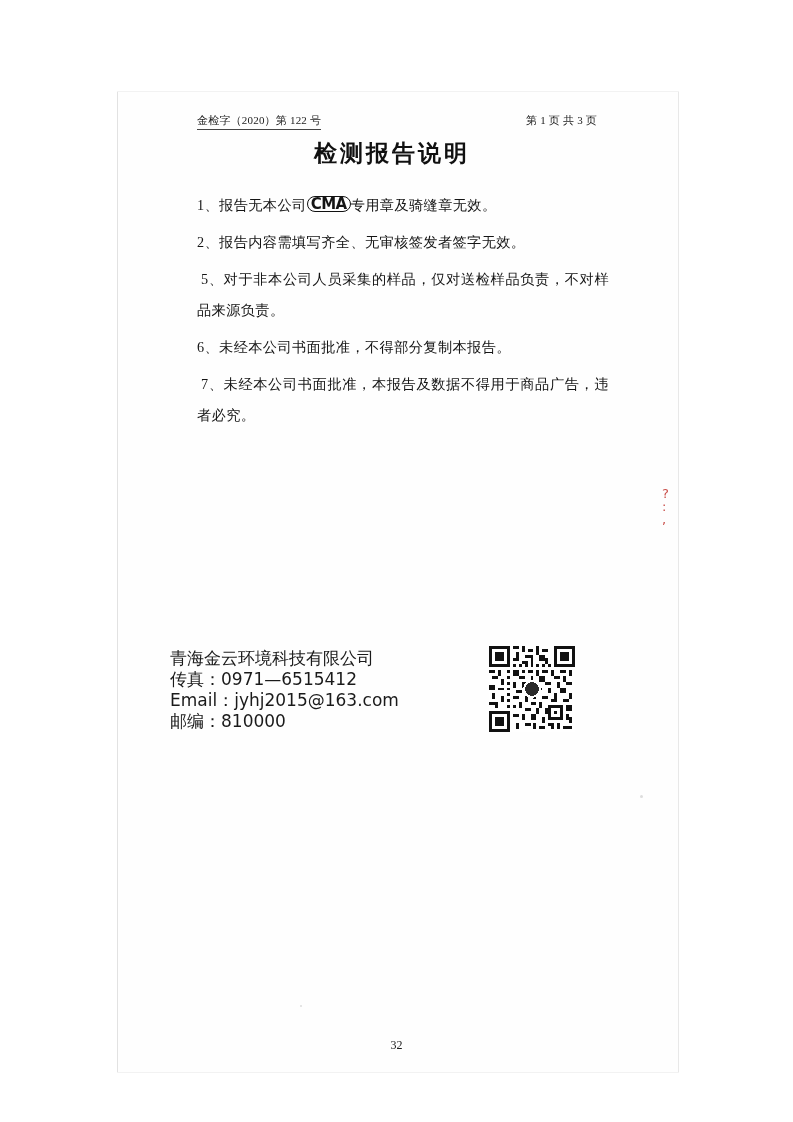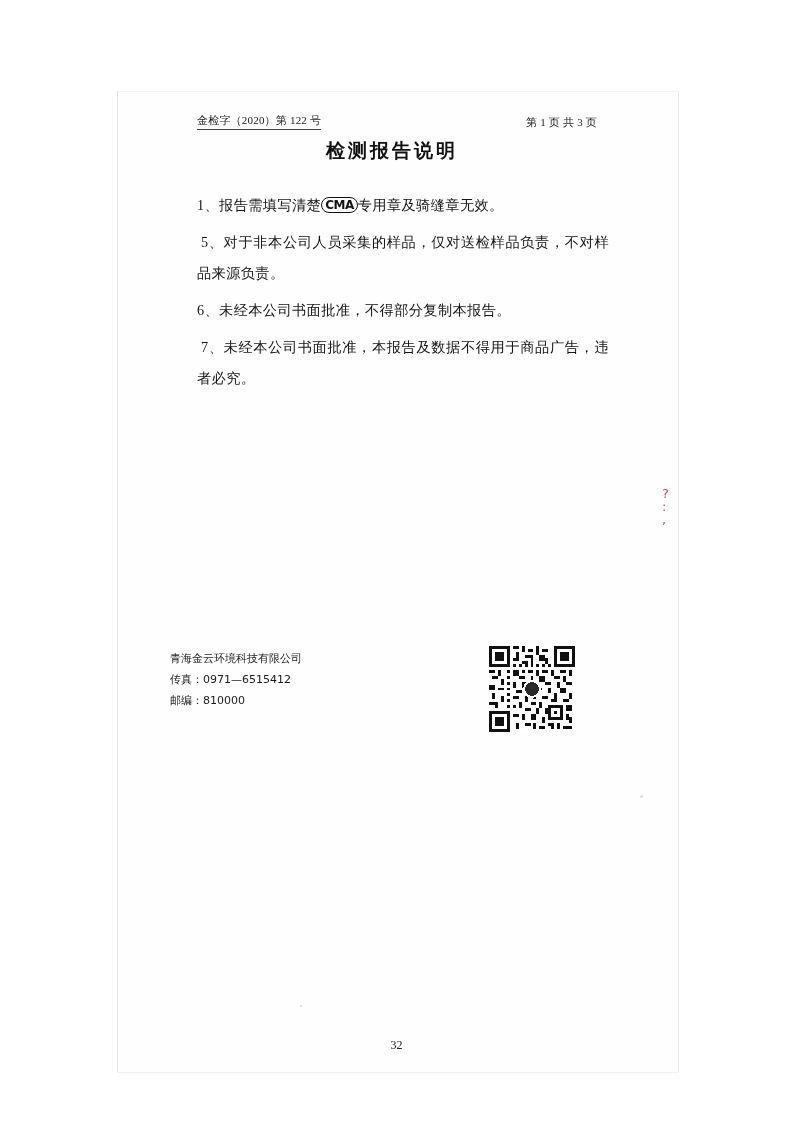--- a/index.html
+++ b/index.html
@@ -41,41 +41,41 @@
     height: 980px;
     background: #e8e8e8;
   }
   .header-row {
     position: absolute;
     left: 197px;
     top: 113px;
     width: 400px;
     display: flex;
     justify-content: space-between;
-    align-items: flex-end;
+    align-items: flex-start;
     font-size: 11px;
     letter-spacing: 0.2px;
   }
   .header-left {
     font-family: "Liberation Serif", serif;
     color: #1b1b1b;
     border-bottom: 1px solid #444;
     padding-bottom: 1px;
   }
   .header-right {
     font-family: "Liberation Serif", serif;
     color: #1b1b1b;
   }
   .doc-title {
     position: absolute;
     left: 0;
     top: 138px;
     width: 784px;
     text-align: center;
-    font-size: 19px;
+    font-size: 23px;
     font-weight: bold;
     letter-spacing: 3px;
     font-family: "DejaVu Serif", "Liberation Serif", serif;
     color: #101010;
   }
   .clause-list {
     position: absolute;
     left: 197px;
     top: 190px;
     width: 412px;
@@ -93,21 +93,21 @@
     font-family: "Liberation Serif", serif;
   }
   .clause-indent {
     text-indent: 4px;
   }
   .ma-stamp {
     display: inline-block;
     border: 1.6px solid #111;
     border-radius: 9px;
     padding: 0 3px;
-    font-size: 12px;
+    font-size: 15px;
     font-weight: bold;
     font-family: "DejaVu Sans", sans-serif;
     line-height: 14px;
     vertical-align: 1px;
     letter-spacing: -0.5px;
   }
   .red-mark {
     position: absolute;
     left: 662px;
     top: 487px;
@@ -117,21 +117,21 @@
     font-size: 13px;
     line-height: 13px;
     font-family: "DejaVu Sans", sans-serif;
     opacity: 0.85;
   }
   .footer-block {
     position: absolute;
     left: 170px;
     top: 648px;
     width: 450px;
-    font-size: 11px;
+    font-size: 17px;
     line-height: 21px;
     font-family: "DejaVu Sans", "Liberation Sans", sans-serif;
     color: #1a1a1a;
   }
   .footer-block div {
     white-space: nowrap;
   }
   .qr-wrap {
     position: absolute;
     left: 489px;
@@ -171,23 +171,26 @@
 <div class="header-row">
   <div class="header-left">金检字（2020）第 122 号</div>
   <div class="header-right">第 1 页 共 3 页</div>
 </div>
 
 <div class="doc-title">检测报告说明</div>
 
 <div class="clause-list">
 
   <div class="clause">
-    <span class="num">1、</span><span>报告需填写清楚</span><span class="ma-stamp">CMA</span><span>专用章及骑缝章无效。</span>
-  </div>
-
+    <span class="num">1、</span><span>报告无本公司</span><span class="ma-stamp">CMA</span><span>专用章及骑缝章无效。</span>
+  </div>
+
+  <div class="clause">
+    <span class="num">2、</span><span>报告内容需填写齐全、无审核签发者签字无效。</span>
+  </div>
 
 
 
   <div class="clause clause-indent">
     <span class="num">5、</span><span>对于非本公司人员采集的样品，仅对送检样品负责，不对样品来源负责。</span>
   </div>
 
   <div class="clause">
     <span class="num">6、</span><span>未经本公司书面批准，不得部分复制本报告。</span>
   </div>
@@ -196,20 +199,21 @@
     <span class="num">7、</span><span>未经本公司书面批准，本报告及数据不得用于商品广告，违者必究。</span>
   </div>
 
 </div>
 
 <div class="red-mark">?<br>:<br>,</div>
 
 <div class="footer-block">
   <div>青海金云环境科技有限公司</div>
   <div>传真：0971—6515412</div>
+  <div>Email：jyhj2015@163.com</div>
   <div>邮编：810000</div>
 </div>
 
 <div class="qr-wrap">
   <svg class="qr" viewBox="0 0 29 29" shape-rendering="crispEdges" aria-hidden="true">
     <rect x="0" y="0" width="29" height="29" fill="#ffffff"></rect>
     <g fill="#111111">
 
       <rect x="0" y="0" width="7" height="1"></rect>
         <rect x="0" y="6" width="7" height="1"></rect>

